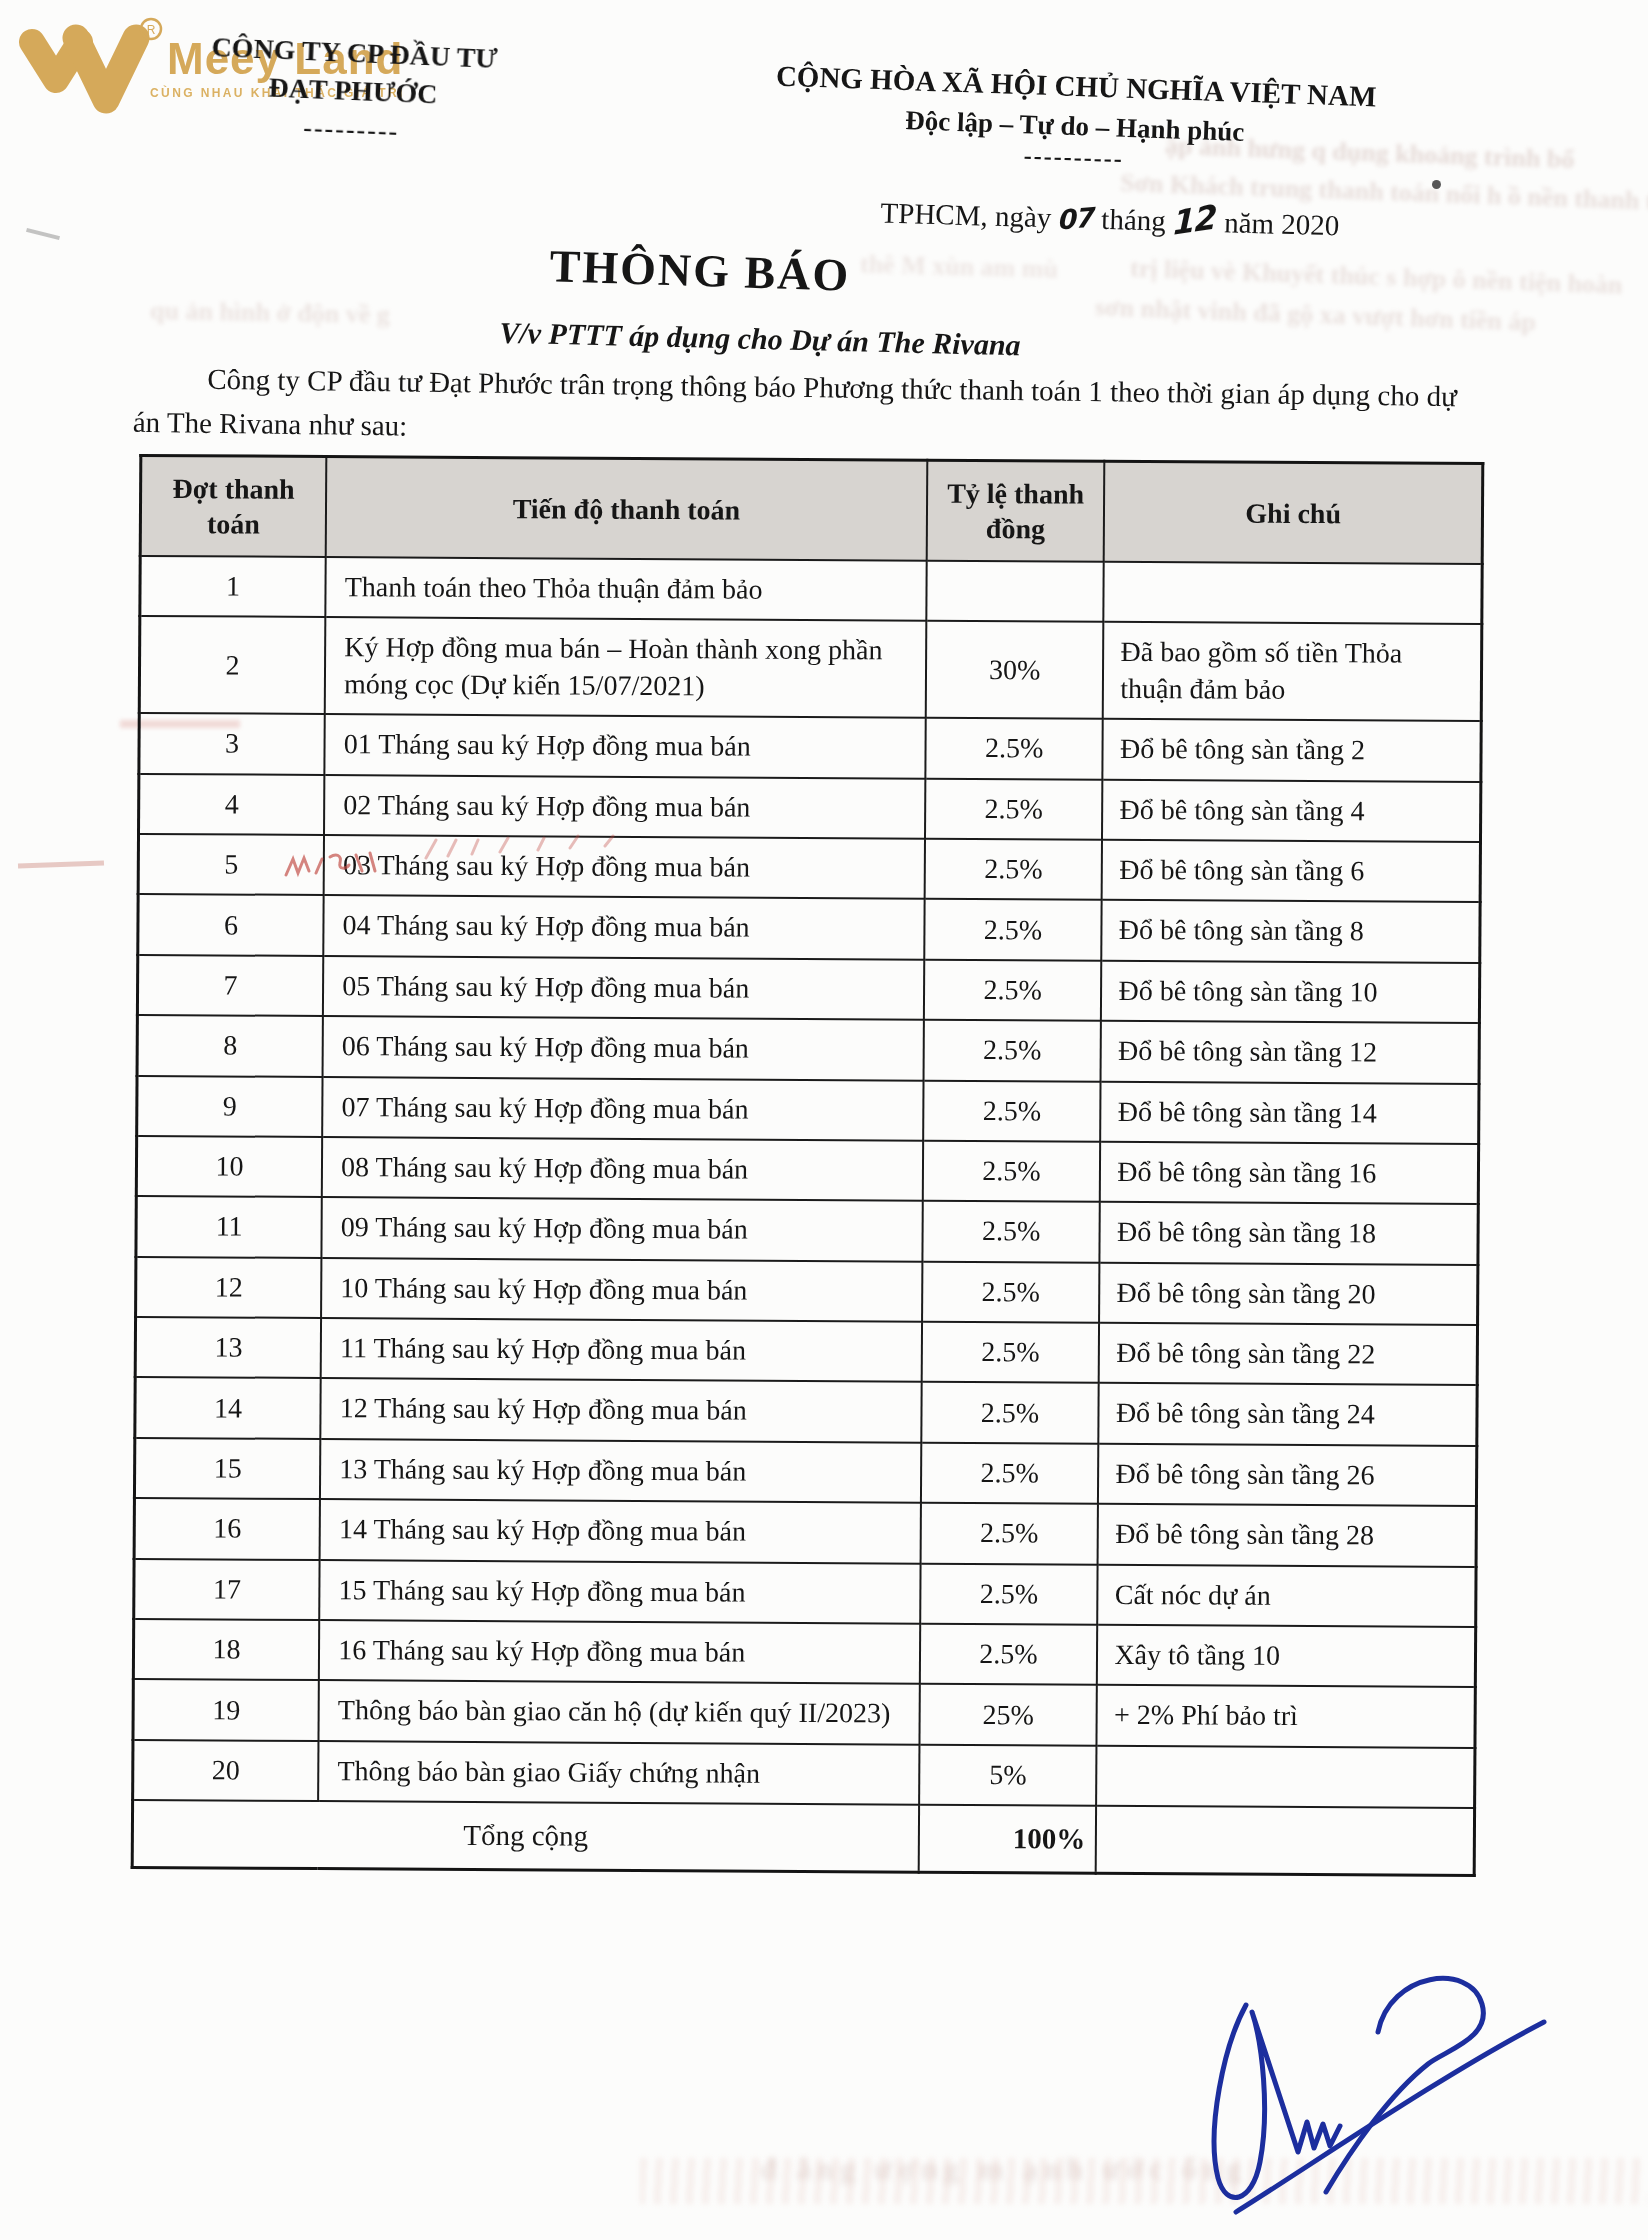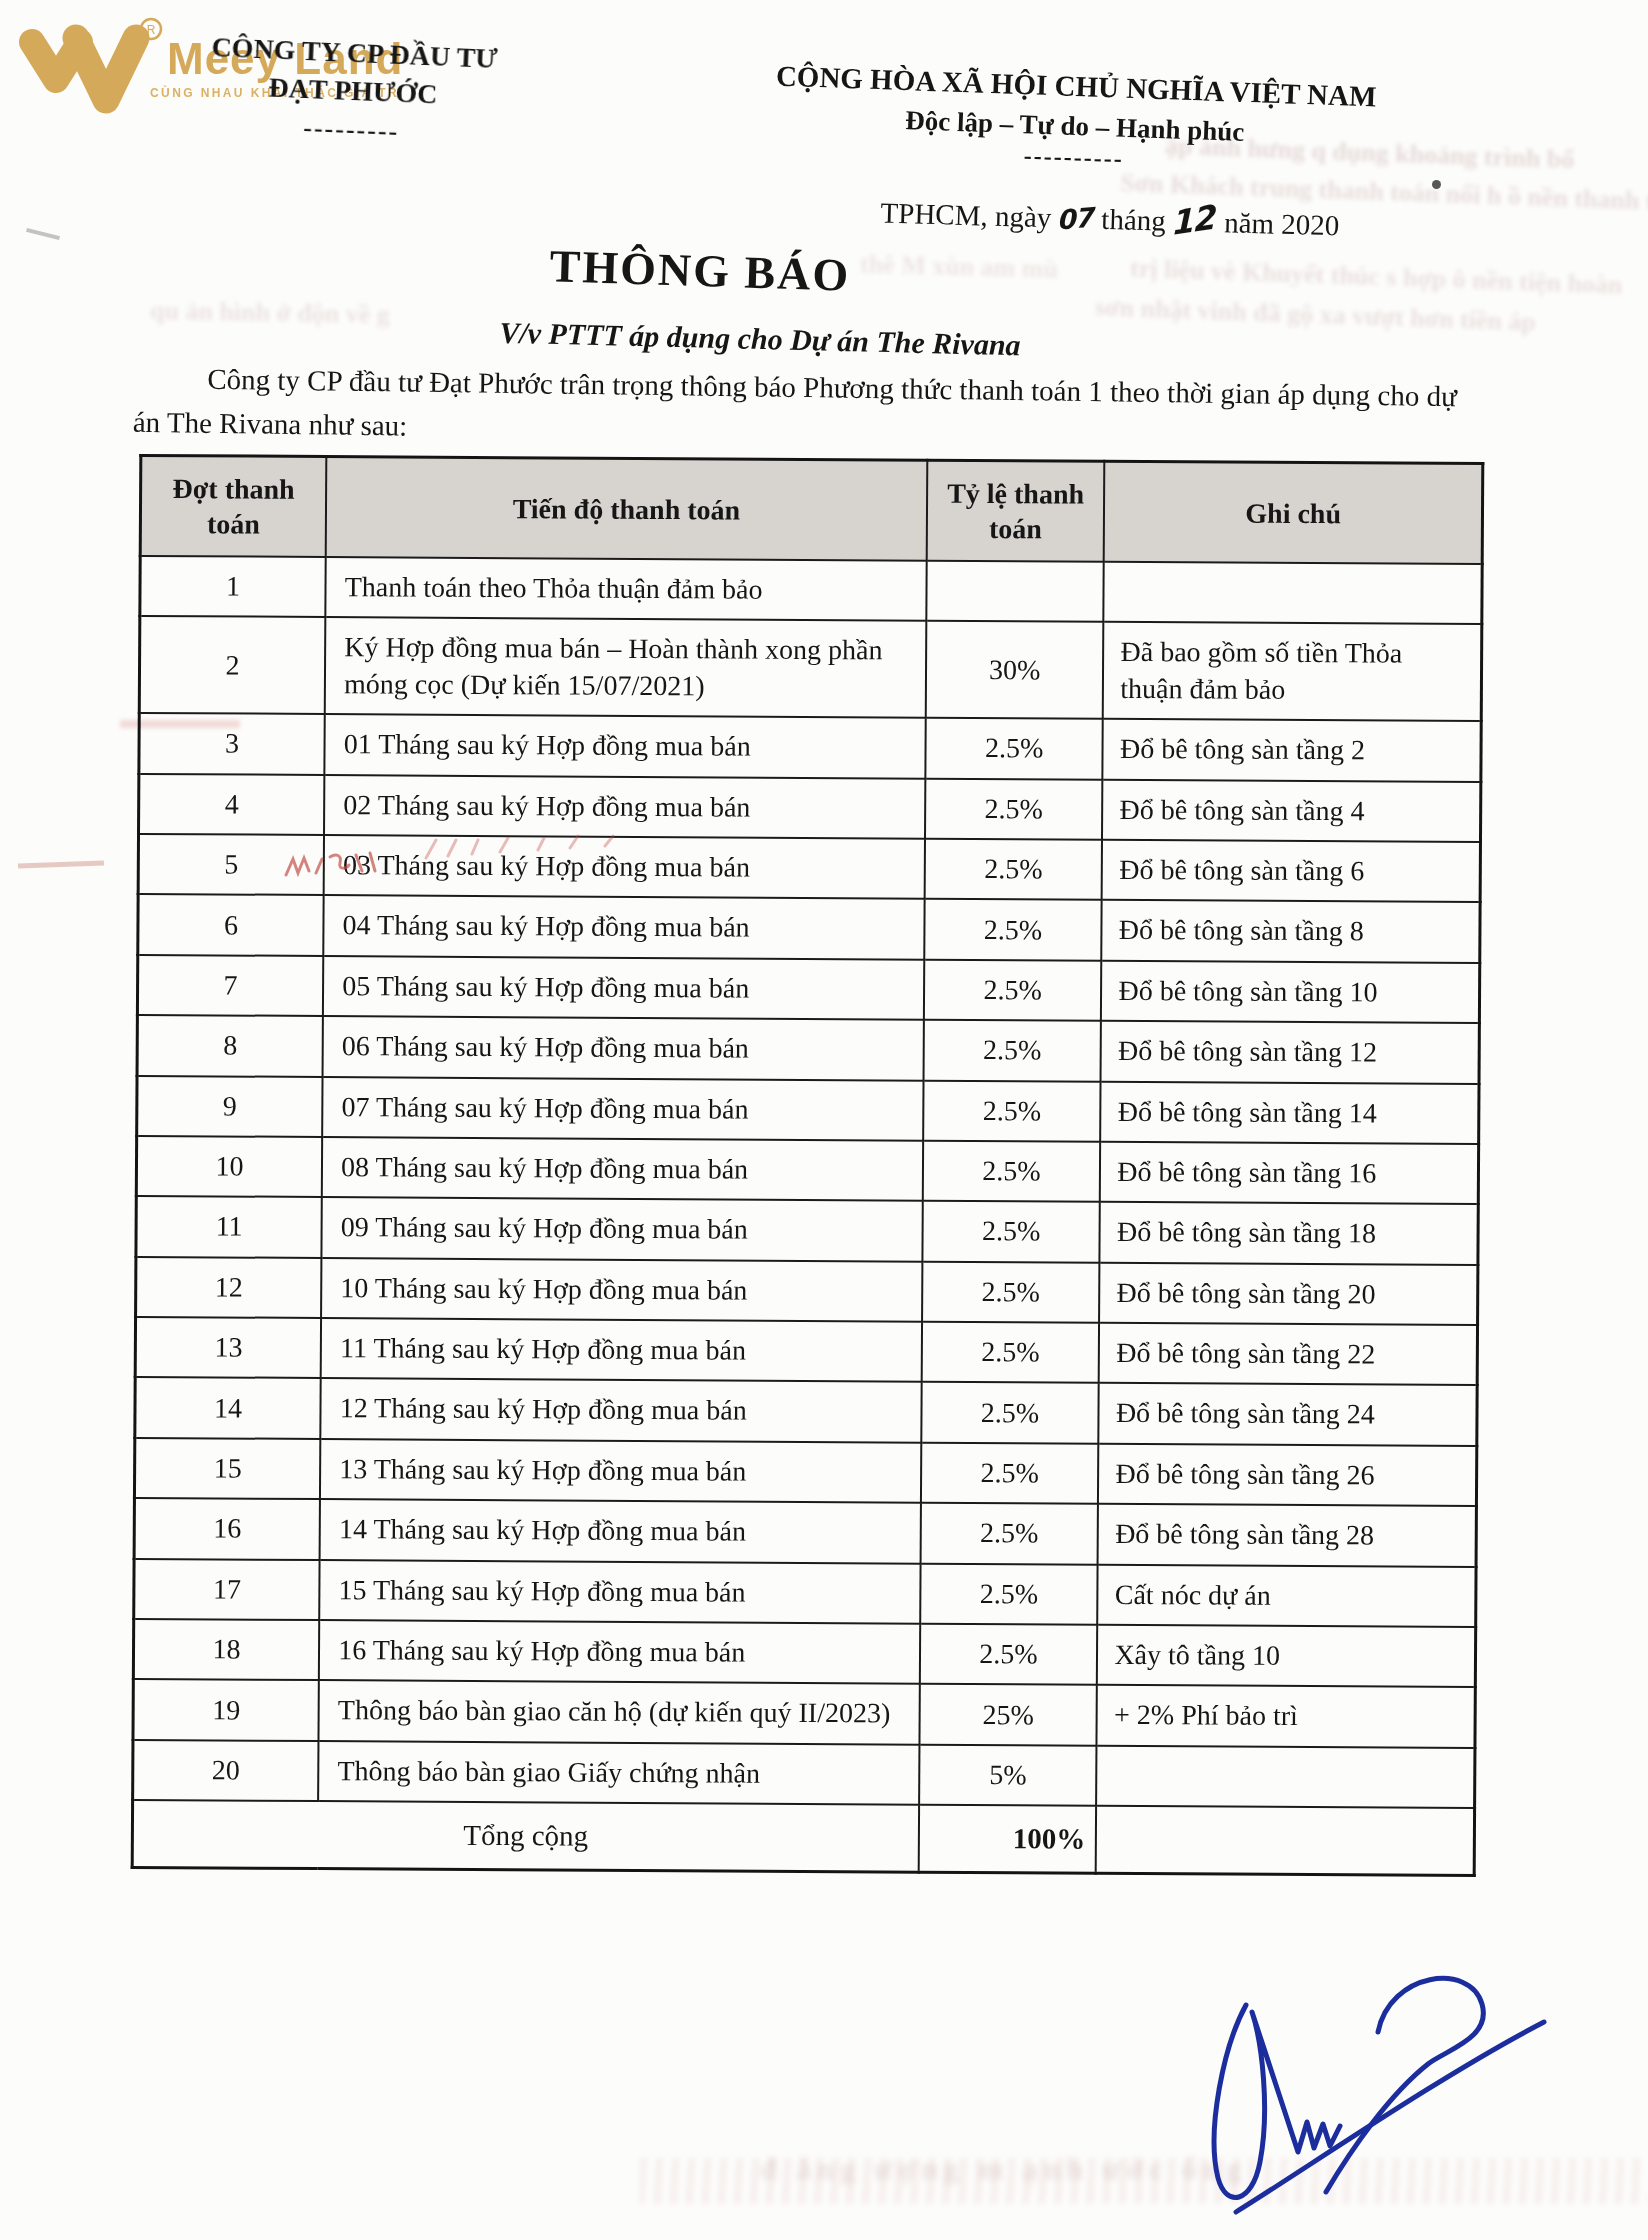--- a/index.html
+++ b/index.html
@@ -157,21 +157,21 @@
     <colgroup>
       <col style="width:186px">
         <col style="width:602px">
         <col style="width:178px">
         <col style="width:379px">
     </colgroup>
     <thead>
         <tr>
           <th>Đợt thanh toán</th>
           <th>Tiến độ thanh toán</th>
-          <th>Tỷ lệ thanh toán</th>
+          <th>Tỷ lệ thanh đồng</th>
           <th>Ghi chú</th>
         </tr>
       </thead>
     <tbody>
         <tr>
           <td class="c-stt">1</td>
           <td class="c-desc">Thanh toán theo Thỏa thuận đảm bảo</td>
           <td class="c-rate"></td>
           <td class="c-note"></td>
         </tr>

